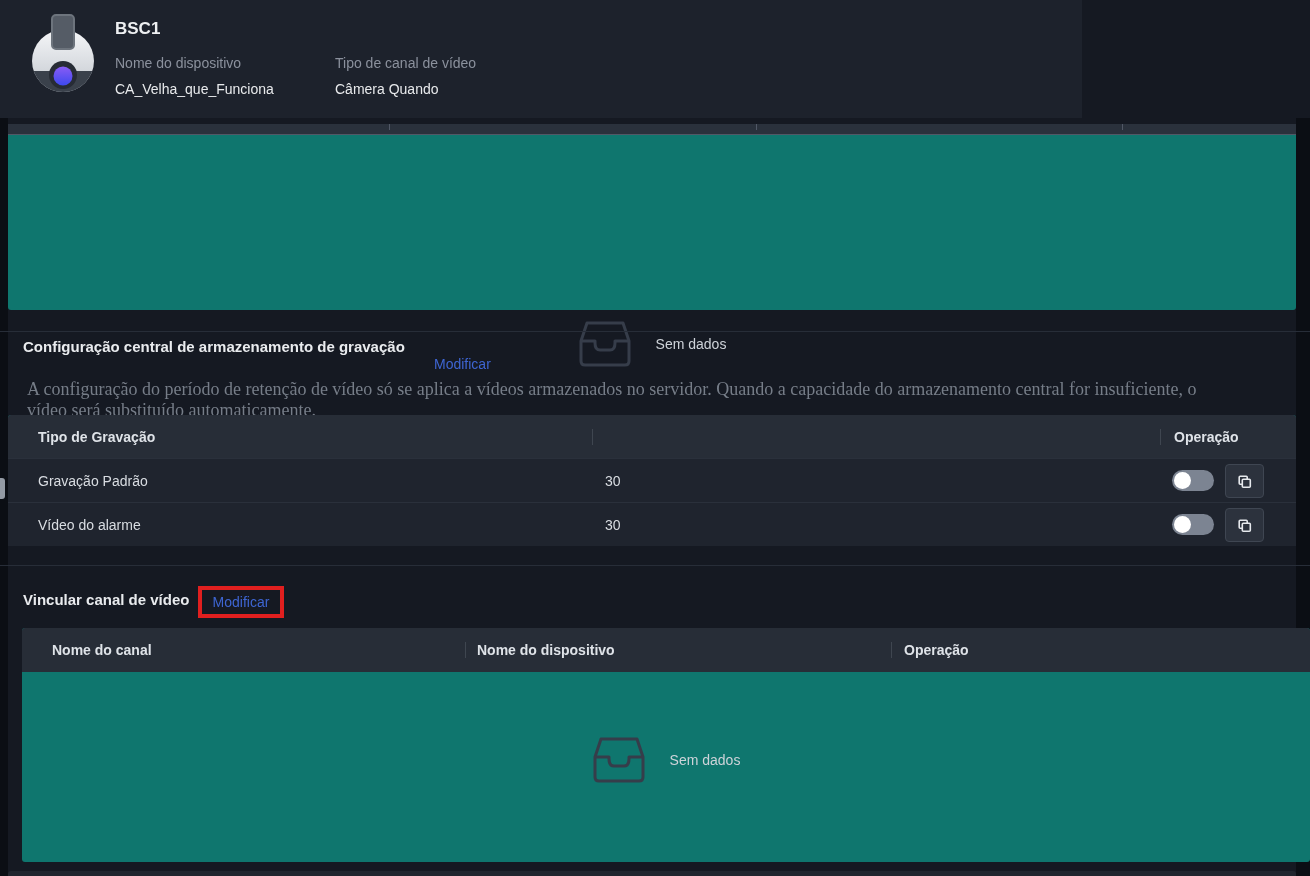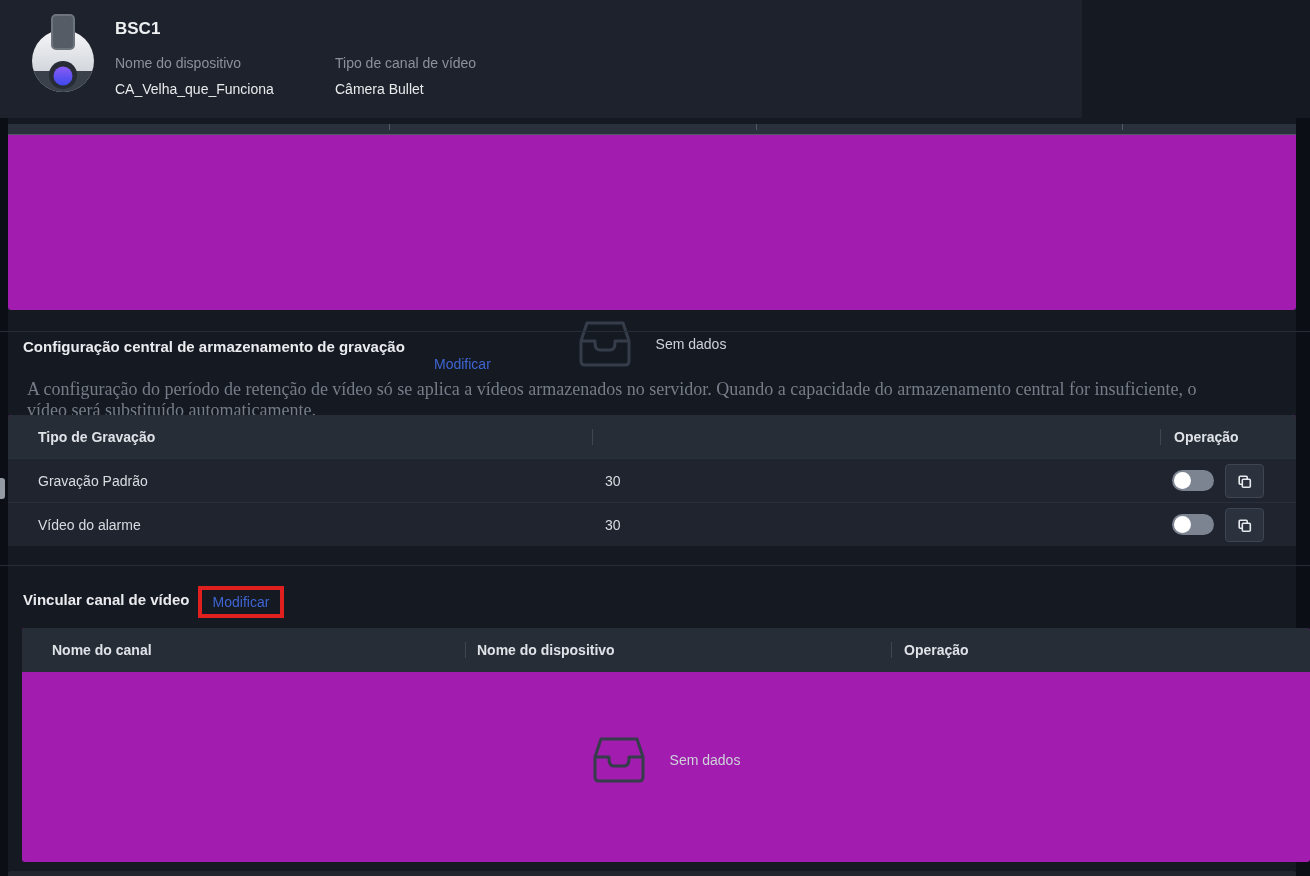--- a/index.html
+++ b/index.html
@@ -15,21 +15,21 @@
   .hdr-value{position:absolute;top:81px;font-size:14px;color:#e8eaec;}
   .f1{left:115px;} .f2{left:335px;}
 
   
   .gutter{position:absolute;top:118px;height:758px;background:#0b0e14;}
   .gutter-l{left:0;width:8px;}
   .gutter-r{left:1296px;width:14px;}
   .side-handle{position:absolute;left:0;top:478px;width:5px;height:21px;background:#939aa4;border-radius:0 3px 3px 0;}
 
   
-  .card{position:absolute;left:8px;width:1288px;background:#a21caf;border-radius:3px;}
+  .card{position:absolute;left:8px;width:1288px;background:#0f766e;border-radius:3px;}
   .card-top{top:124px;height:186px;border-radius:0 0 3px 3px;}
   .partial-head{position:absolute;left:0;top:0;width:100%;height:11px;background:#2a313c;border-bottom:1px solid #515866;}
   .tick{position:absolute;top:0;width:1px;height:6px;background:#515866;}
 
   .empty-state{position:absolute;left:0;right:0;display:flex;align-items:center;justify-content:center;gap:24px;}
   .empty-text{font-size:14px;color:#ced3d9;}
 
   
   .hr-line{position:absolute;left:0;width:1310px;height:1px;background:#272d38;}
   .sect-title{position:absolute;left:23px;font-size:15px;font-weight:bold;color:#e9ebee;}
@@ -83,21 +83,21 @@
         </g>
         <circle cx="32" cy="63" r="14" fill="#272c35"></circle>
         <circle cx="32" cy="64" r="9.5" fill="url(#gLens)"></circle>
         <rect x="21" y="3" width="22" height="34" rx="4" fill="#555c66" stroke="#6d747d" stroke-width="2"></rect>
       </svg>
     </div>
     <div class="hdr-title">BSC1</div>
     <div class="hdr-label f1">Nome do dispositivo</div>
     <div class="hdr-value f1">CA_Velha_que_Funciona</div>
     <div class="hdr-label f2">Tipo de canal de vídeo</div>
-    <div class="hdr-value f2">Câmera Bullet</div>
+    <div class="hdr-value f2">Câmera Quando</div>
   </div>
 
   <div class="gutter gutter-l"></div>
   <div class="gutter gutter-r"></div>
   <div class="side-handle"></div>
 
   <div class="card card-top">
     <div class="partial-head">
       <div class="tick" style="left:381px"></div>
       <div class="tick" style="left:748px"></div>

